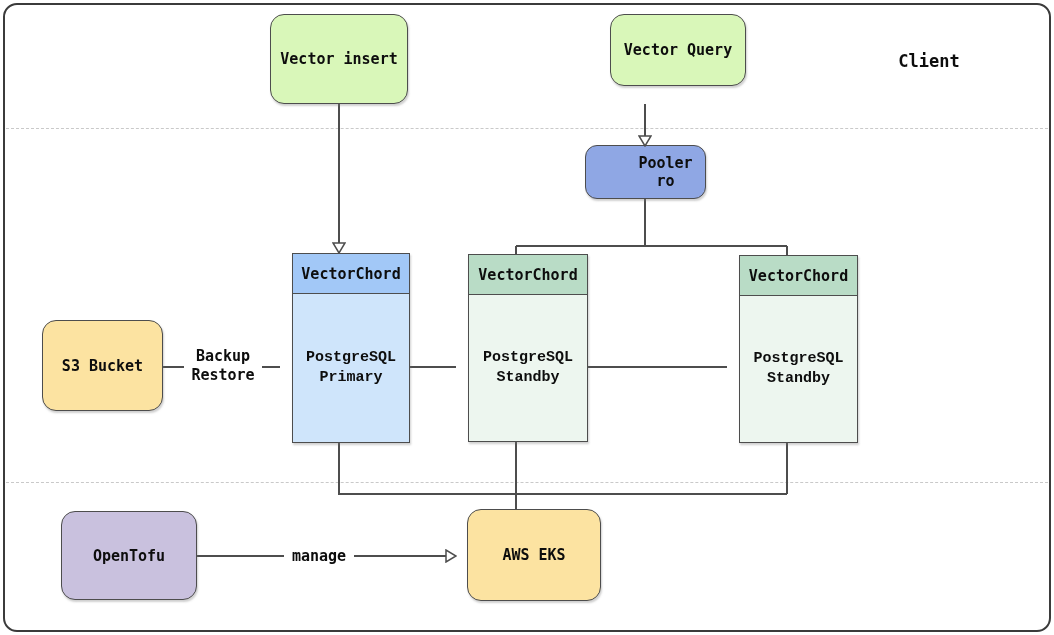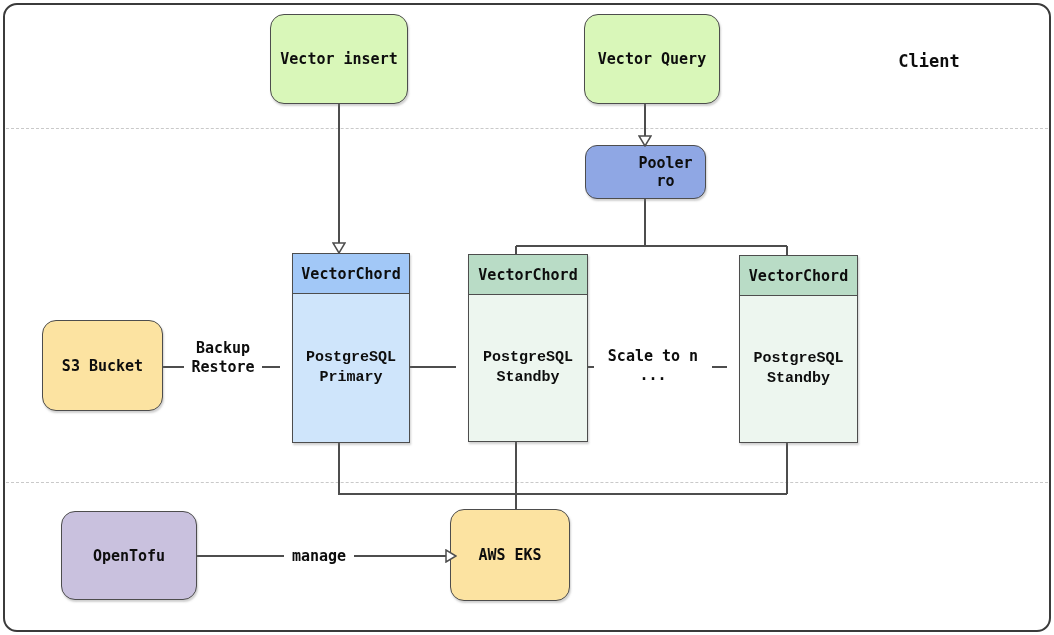--- a/index.html
+++ b/index.html
@@ -88,42 +88,40 @@
   <svg class="arrowhead" style="left:332px;top:242px" width="14" height="12">
     <polygon points="1,1 13,1 7,11" fill="#ffffff" stroke="#4d4d4d" stroke-width="1.5"></polygon>
   </svg>
   <svg class="arrowhead" style="left:638px;top:135px" width="14" height="12">
     <polygon points="1,1 13,1 7,11" fill="#ffffff" stroke="#4d4d4d" stroke-width="1.5"></polygon>
   </svg>
   <svg class="arrowhead" style="left:445px;top:549px" width="12" height="14">
     <polygon points="1,1 1,13 11,7" fill="#ffffff" stroke="#4d4d4d" stroke-width="1.5"></polygon>
   </svg>
 
-  <div class="edge-label" style="left:184px;top:338px;width:74px">Backup
+  <div class="edge-label" style="left:184px;top:346px;width:74px">Backup
 Restore</div>
-  <div class="edge-label" style="left:594px;top:346px;width:114px">Scale to n
-...</div>
   <div class="edge-label" style="left:284px;top:546px;width:66px">manage</div>
 
   <div class="node rounded g" style="left:270px;top:14px;width:138px;height:90px">
     <span>Vector insert</span>
   </div>
-  <div class="node rounded g" style="left:584px;top:14px;width:136px;height:90px">
+  <div class="node rounded g" style="left:610px;top:14px;width:136px;height:72px">
     <span>Vector Query</span>
   </div>
   <div class="node rounded b" style="left:585px;top:145px;width:121px;height:54px;border-radius:12px">
     <span>Pooler ro</span>
   </div>
   <div class="node rounded y" style="left:42px;top:320px;width:121px;height:91px">
     <span>S3 Bucket</span>
   </div>
   <div class="node rounded p" style="left:61px;top:511px;width:136px;height:89px">
     <span>OpenTofu</span>
   </div>
-  <div class="node rounded y" style="left:450px;top:509px;width:120px;height:92px">
+  <div class="node rounded y" style="left:467px;top:509px;width:134px;height:92px">
     <span>AWS EKS</span>
   </div>
 
   <div class="cluster" style="left:280px;top:253px;width:118px;height:190px">
     <div class="hdr hdr-blue">VectorChord</div>
     <div class="body body-blue">PostgreSQL
 Primary</div>
   </div>
   <div class="cluster" style="left:456px;top:254px;width:120px;height:188px">
     <div class="hdr hdr-green">VectorChord</div>

